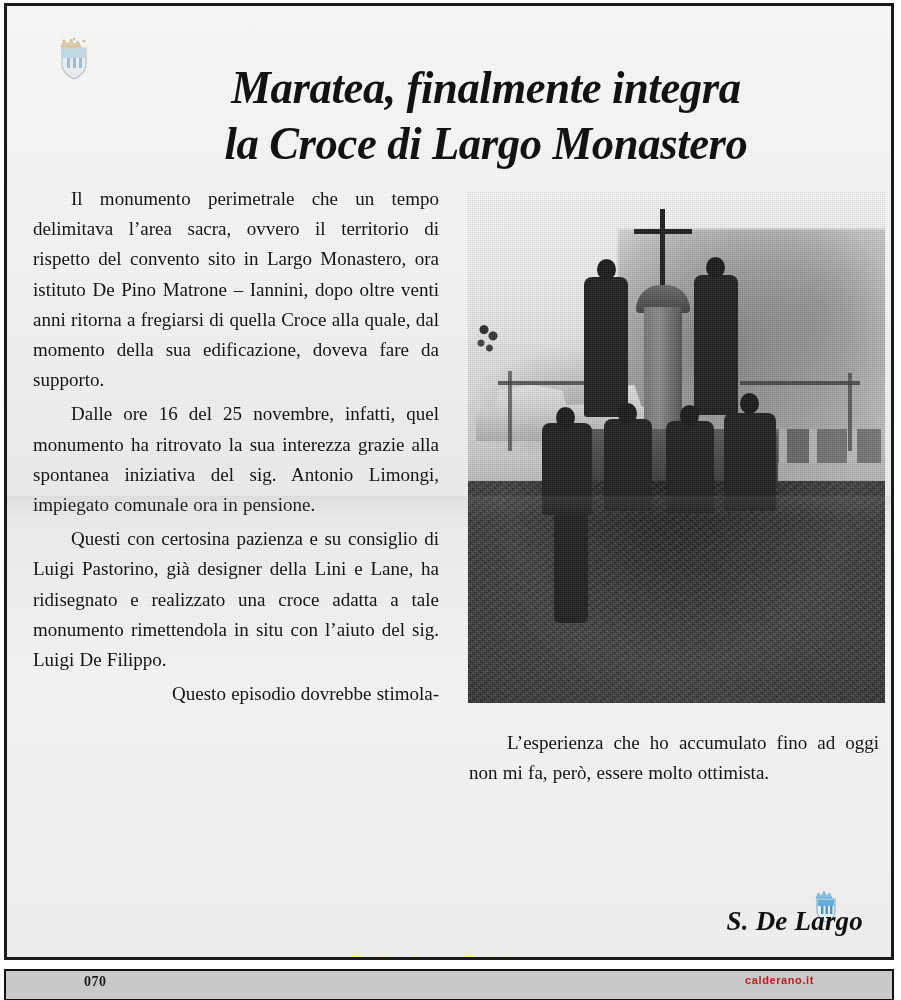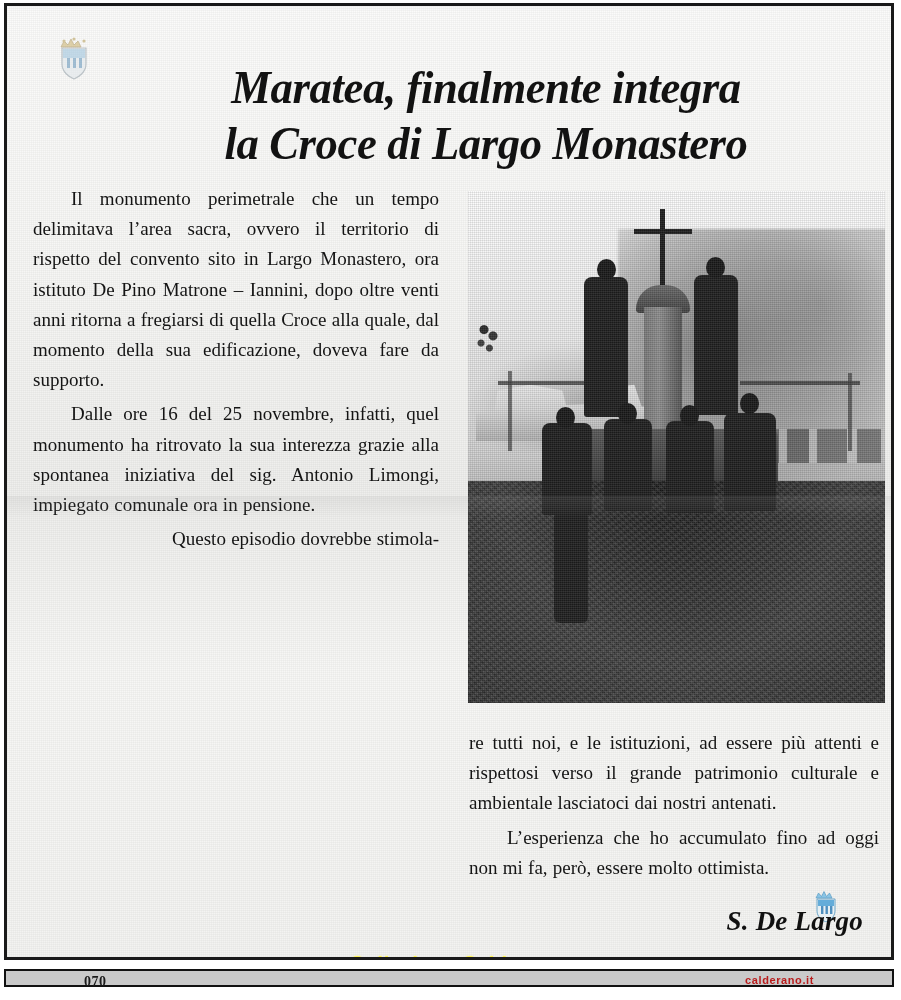--- a/index.html
+++ b/index.html
@@ -290,21 +290,21 @@
     text-shadow: 0 0 2px rgba(255,243,77,0.6);
     white-space: nowrap;
   }
 
   
   .footer {
     position: absolute;
     left: 4px;
     top: 969px;
     width: 890px;
-    height: 18px;
+    height: 32px;
     background: #c9c9c9;
     border-top: 2px solid #111;
     border-bottom: 2px solid #111;
     border-left: 2px solid #111;
     border-right: 2px solid #111;
     box-sizing: border-box;
   }
   .footer-page {
     position: absolute;
     left: 78px;
@@ -403,25 +403,25 @@
       <div class="fig-head" style="left:272px; top:202px;"></div>
 
       <div class="figure" style="left:86px; top:320px; width:34px; height:112px; border-radius:6px;"></div>
 
       <div class="ph-grain"></div>
     </div>
 
     <div class="col-left body-text">
       <p>Il monumento perimetrale che un tempo delimitava l’area sacra, ovvero il territorio di rispetto del convento sito in Largo Monastero, ora istituto De Pino Matrone – Iannini, dopo oltre venti anni ritorna a fregiarsi di quella Croce alla quale, dal momento della sua edificazione, doveva fare da supporto.</p>
       <p>Dalle ore 16 del 25 novembre, infatti, quel monumento ha ritrovato la sua interezza grazie alla spontanea iniziativa del sig. Antonio Limongi, impiegato comunale ora in pensione.</p>
+      <p>Questi con certosina pazienza e su consiglio di Luigi Pastorino, già designer della Lini e Lane, ha ridisegnato e realizzato una croce adatta a tale monumento rimettendola in situ con l’aiuto del sig. Luigi De Filippo.</p>
       <p class="lastline-left">Questo episodio dovrebbe stimola-</p>
     </div>
 
     <div class="col-right-lower body-text">
-      <p class="cont">re tutti noi, e le istituzioni, ad essere più attenti e rispettosi verso il grande patrimonio culturale e ambientale lasciatoci dai nostri antenati.</p>
       <p>L’esperienza che ho accumulato fino ad oggi non mi fa, però, essere molto ottimista.</p>
     </div>
 
     <span class="sig-crest">
       <svg viewBox="0 0 26 32" width="26" height="32" aria-hidden="true">
         <path d="M4 9 h18 v12 c0 6 -5.5 9.5 -9 11 c-3.5 -1.5 -9 -5 -9 -11 z" fill="#e7f1f6" stroke="#5f9ec4" stroke-width="1"></path>
         <path d="M5 10 h16 v6 h-16 z" fill="#56a6d8"></path>
         <rect x="8" y="16" width="2.4" height="8" fill="#3e86bb"></rect>
         <rect x="12.5" y="16" width="2.4" height="8" fill="#3e86bb"></rect>
         <rect x="17" y="16" width="2.4" height="8" fill="#3e86bb"></rect>

